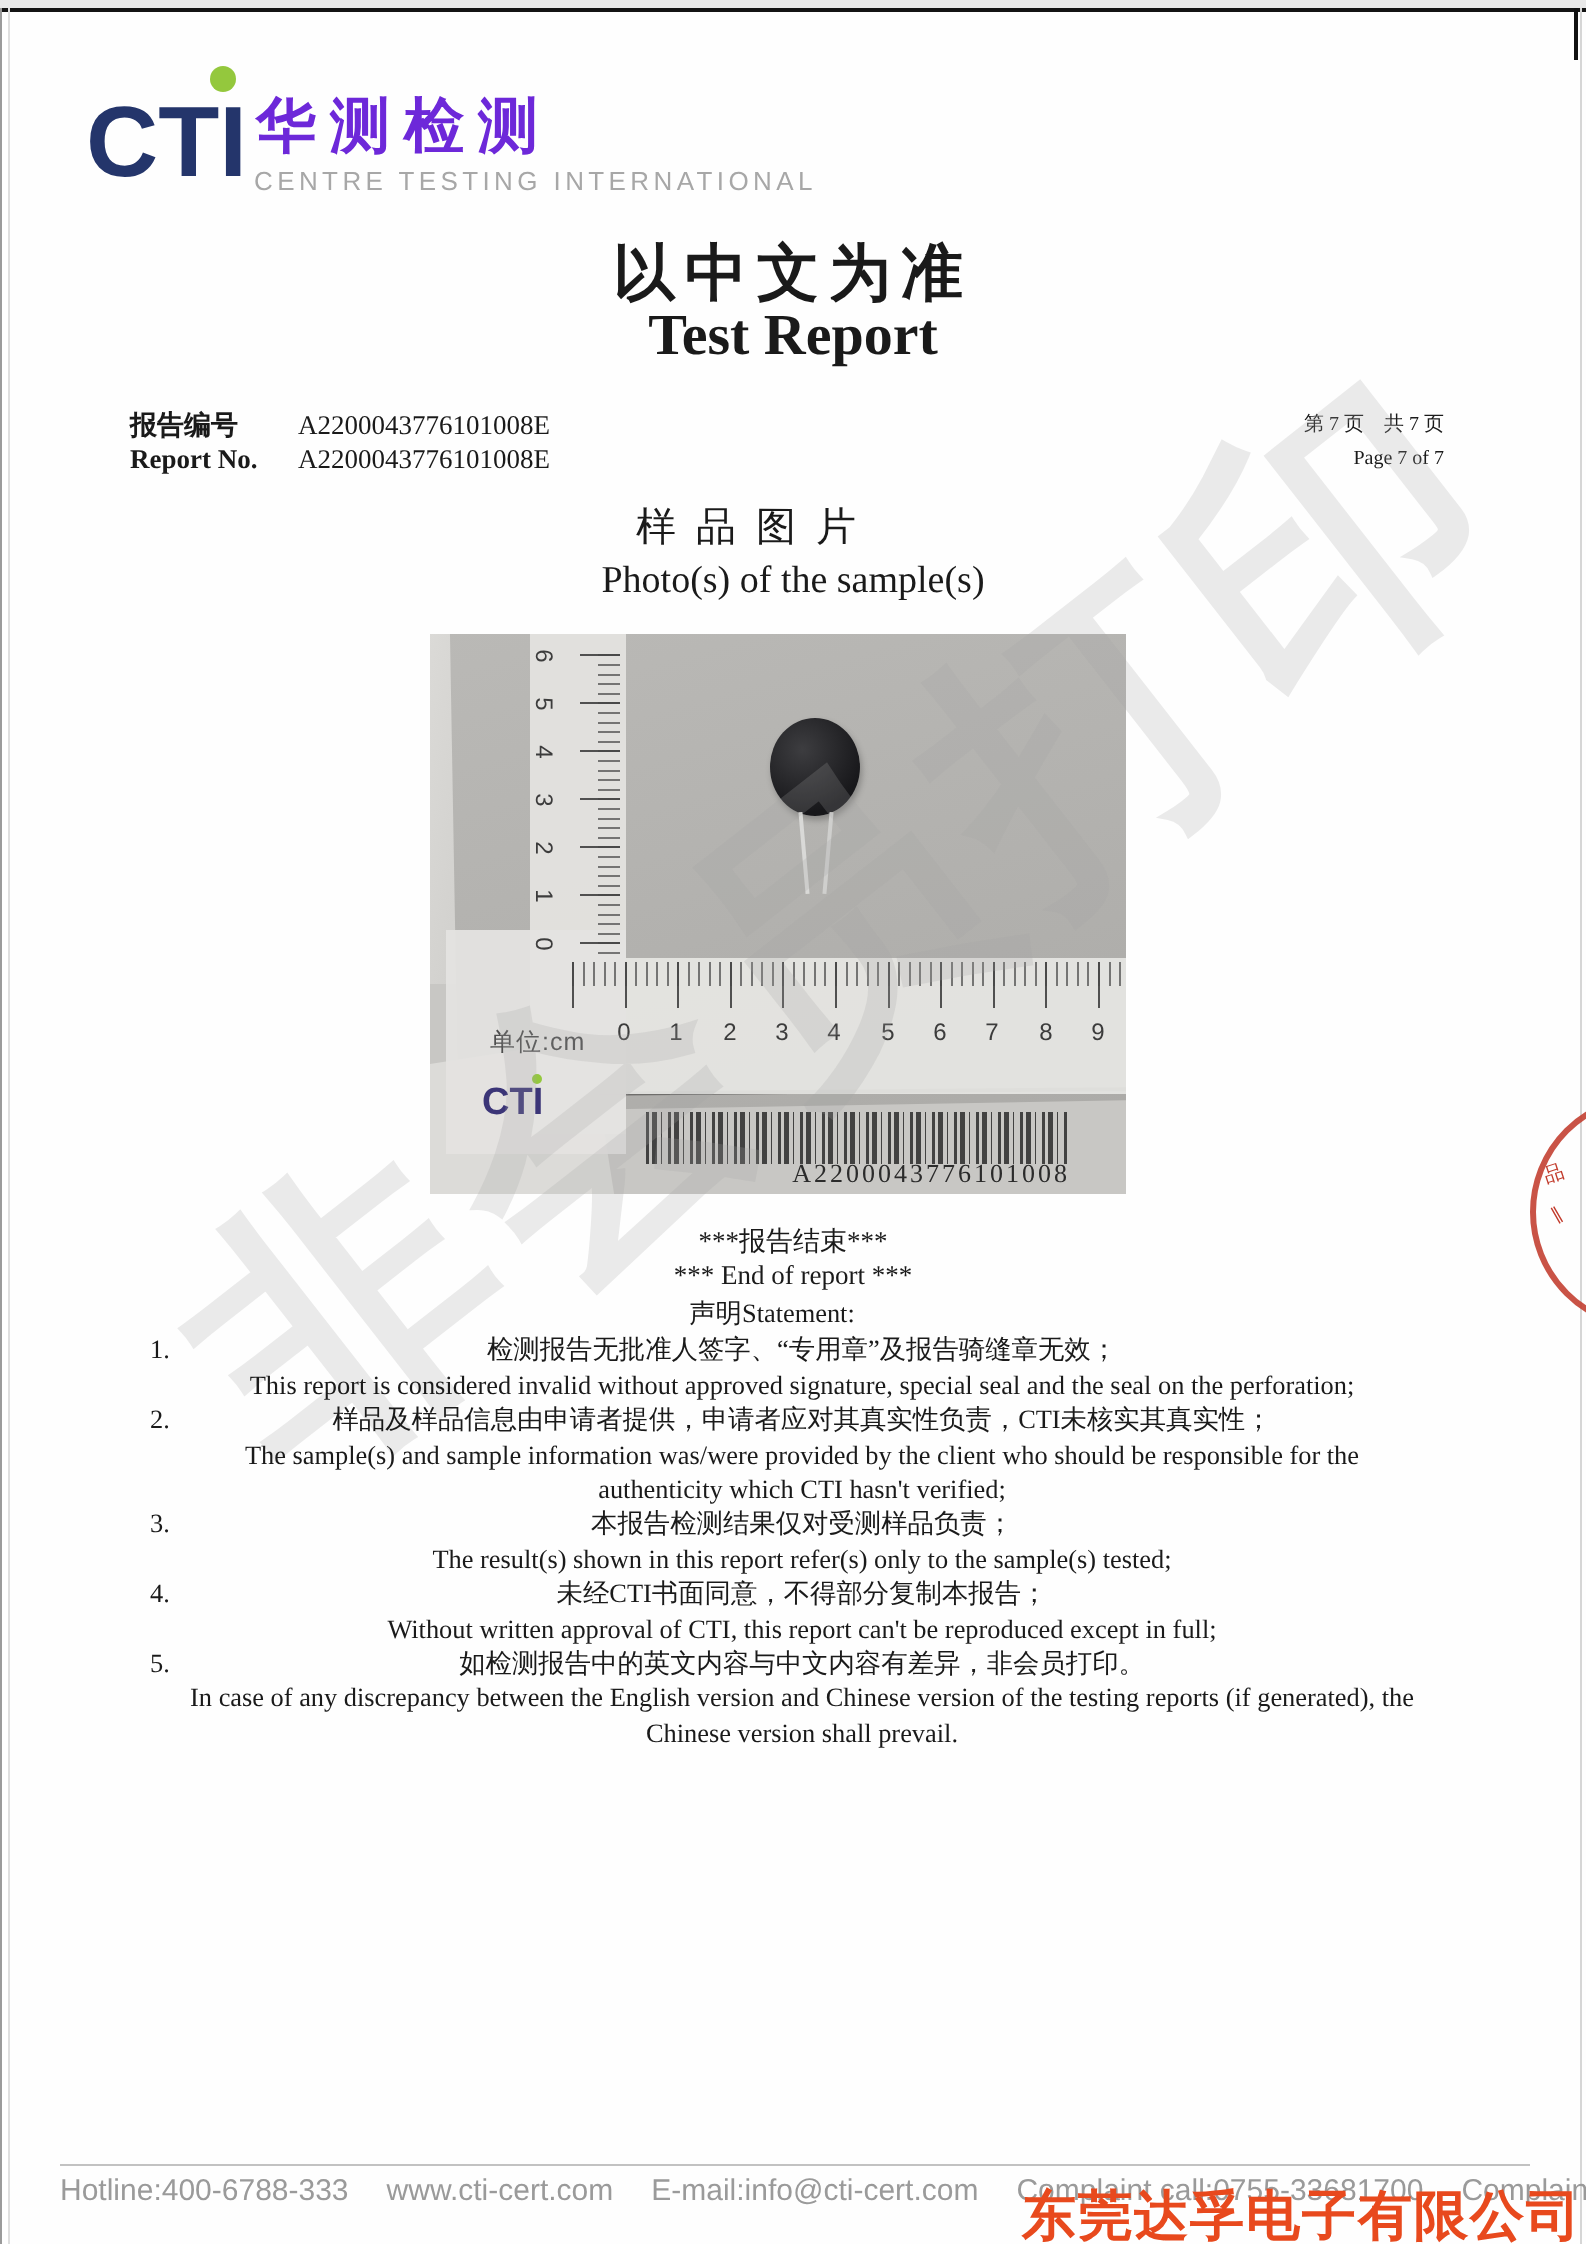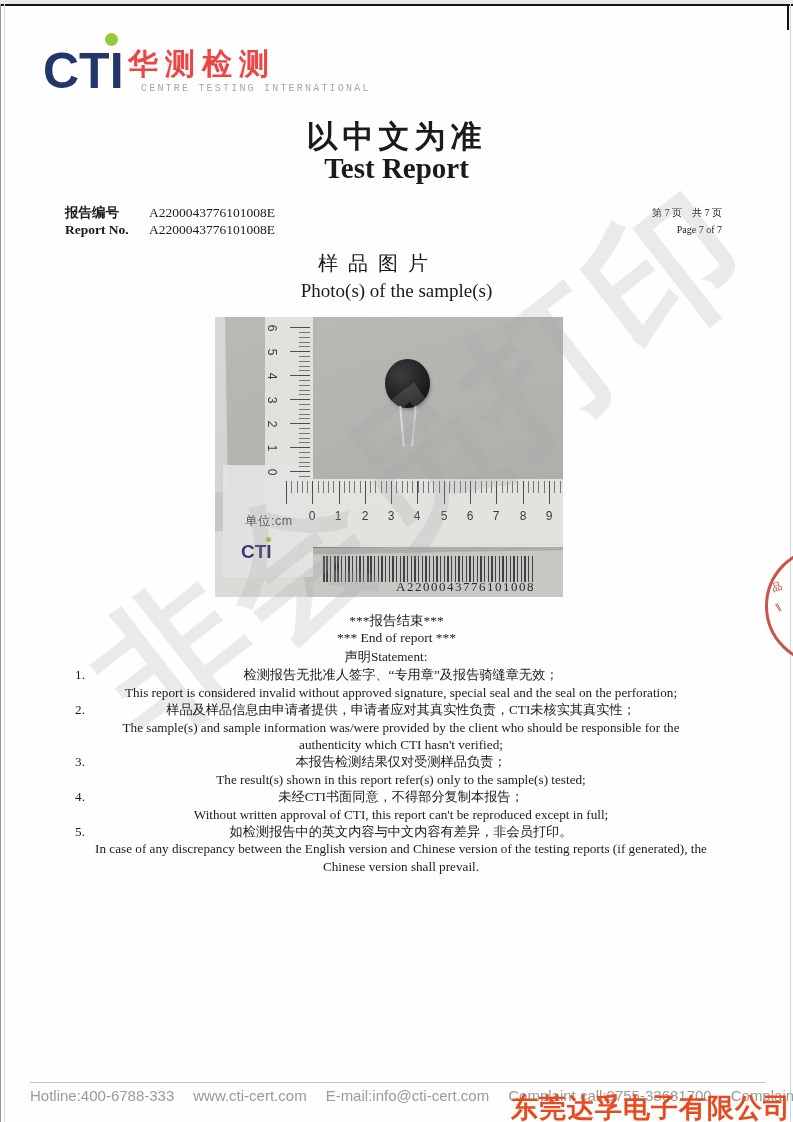--- a/index.html
+++ b/index.html
@@ -12,23 +12,23 @@
   .edge-left2{left:4px;top:0;width:1px;height:1122px;background:#dedede;}
   .edge-right{left:790px;top:0;width:1px;height:1122px;background:#d6d6d6;}
   .edge-tick{left:787px;top:0;width:2px;height:26px;background:#111;}
 
   
   .logo{left:43px;top:44px;width:320px;height:56px;}
   .logo-cti{font-family:"Liberation Sans",sans-serif;font-weight:900;font-size:50px;
             line-height:46px;color:#24356b;letter-spacing:0px;}
   .logo-dot{position:absolute;left:62px;top:-15px;width:13px;height:13px;border-radius:50%;background:#94c83d;}
   .logo-cn{position:absolute;left:85px;top:-1px;font-family:"Liberation Sans",sans-serif;
-           font-weight:700;font-size:30px;line-height:34px;color:#ef4444;letter-spacing:7px;white-space:nowrap;}
-  .logo-en{position:absolute;left:98px;top:35px;font-family:Liberation Mono, monospace;
-           font-size:10px;color:#a7a7a7;letter-spacing:2.2px;white-space:nowrap;}
+           font-weight:700;font-size:30px;line-height:34px;color:#6d28d9;letter-spacing:7px;white-space:nowrap;}
+  .logo-en{position:absolute;left:84px;top:35px;font-family:Liberation Sans, sans-serif;
+           font-size:13px;color:#a7a7a7;letter-spacing:2.2px;white-space:nowrap;}
 
   
   .title-zh{left:0;top:112px;width:793px;text-align:center;font-size:31px;font-weight:700;letter-spacing:5px;}
   .title-en{left:0;top:148px;width:793px;text-align:center;font-size:29px;font-weight:700;}
   .rep-label{font-weight:700;font-size:13.5px;line-height:17px;}
   .rep-val{font-size:13.5px;line-height:17px;}
   .rep-block{left:65px;top:200px;display:grid;grid-template-columns:82px auto;column-gap:2px;font-family:Liberation Serif, serif;}
   .pg-block{left:520px;top:200px;width:202px;text-align:right;font-size:10px;line-height:17px;}
 
   .sec-zh{left:0;top:246px;width:756px;text-align:center;font-size:20px;letter-spacing:10px;}

